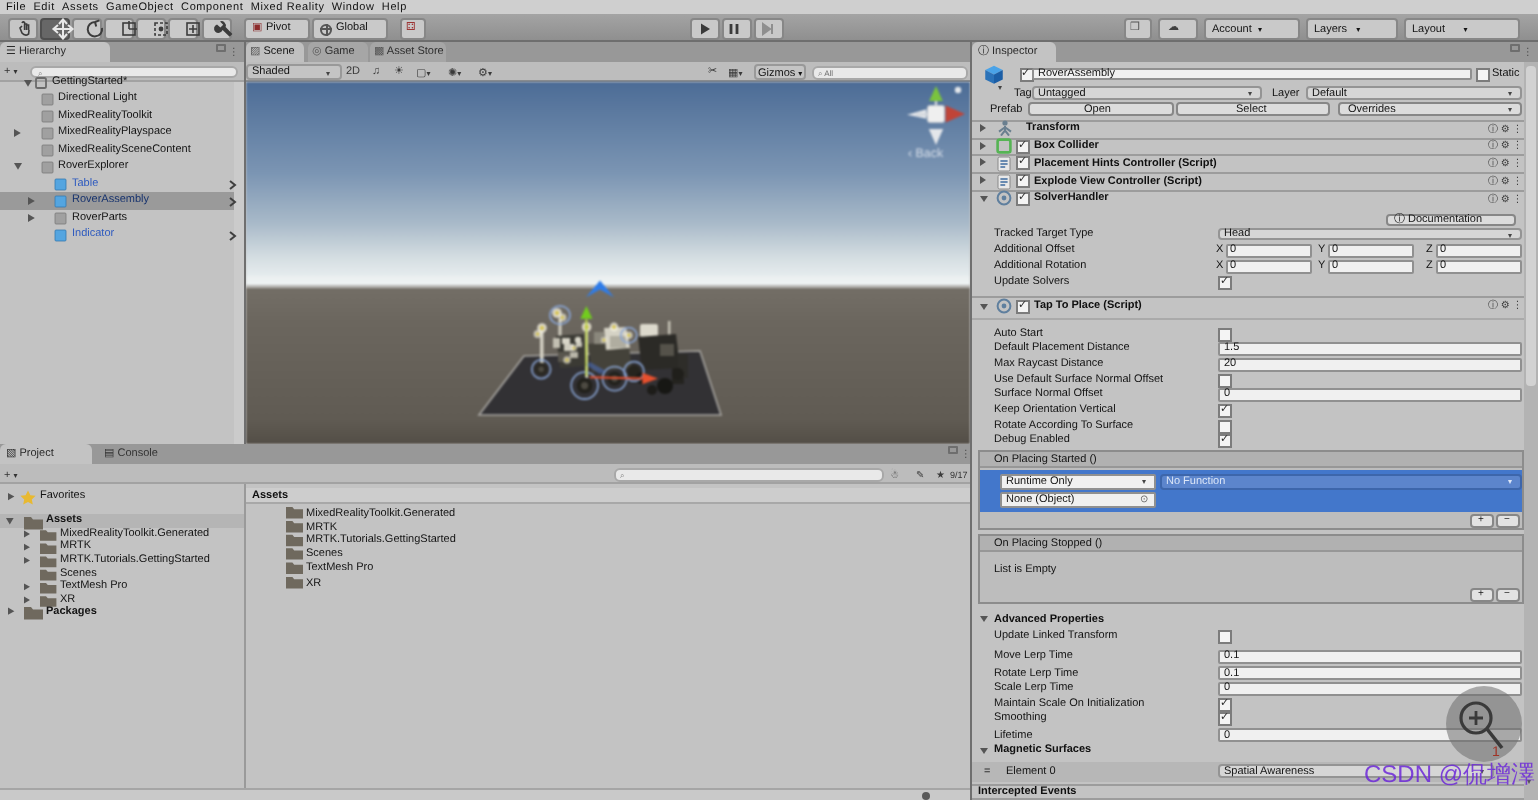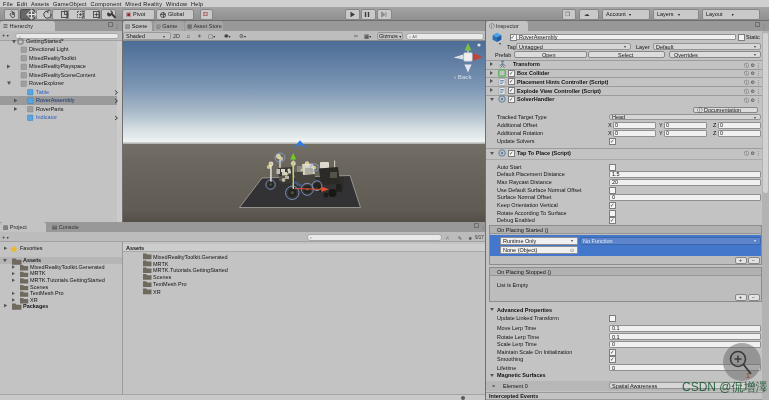--- a/index.html
+++ b/index.html
@@ -655,14 +655,14 @@
 <div class="abs" style="left:122px;top:21px;width:1px;height:201px;background:#6f6f6f"></div>
 
 <div id="watermark">
 <svg class="abs" style="left:713px;top:333px" width="56" height="60" viewBox="0 0 56 60">
 <circle cx="29" cy="29" r="19" fill="#6e6e6e" opacity="0.55"></circle>
 <circle cx="25" cy="26" r="7.5" fill="none" stroke="#3a3a3a" stroke-width="1.6"></circle>
 <path d="M21.5 26 h7 M25 22.5 v7" stroke="#3a3a3a" stroke-width="1.4"></path>
 <line x1="30.5" y1="31.5" x2="38" y2="41" stroke="#3a3a3a" stroke-width="1.8"></line>
 <text x="33" y="45" font-size="7" fill="#a03326" font-family="Liberation Sans">1</text>
 </svg>
-<div class="abs" style="left:682px;top:379px;font-size:12px;color:#14532d;opacity:0.85;font-family:'Liberation Sans',sans-serif;white-space:nowrap">CSDN @侃增澤</div>
+<div class="abs" style="left:682px;top:379px;font-size:12px;color:#6d28d9;opacity:0.85;font-family:'Liberation Sans',sans-serif;white-space:nowrap">CSDN @侃增澤</div>
 </div>
 
 </body></html>

